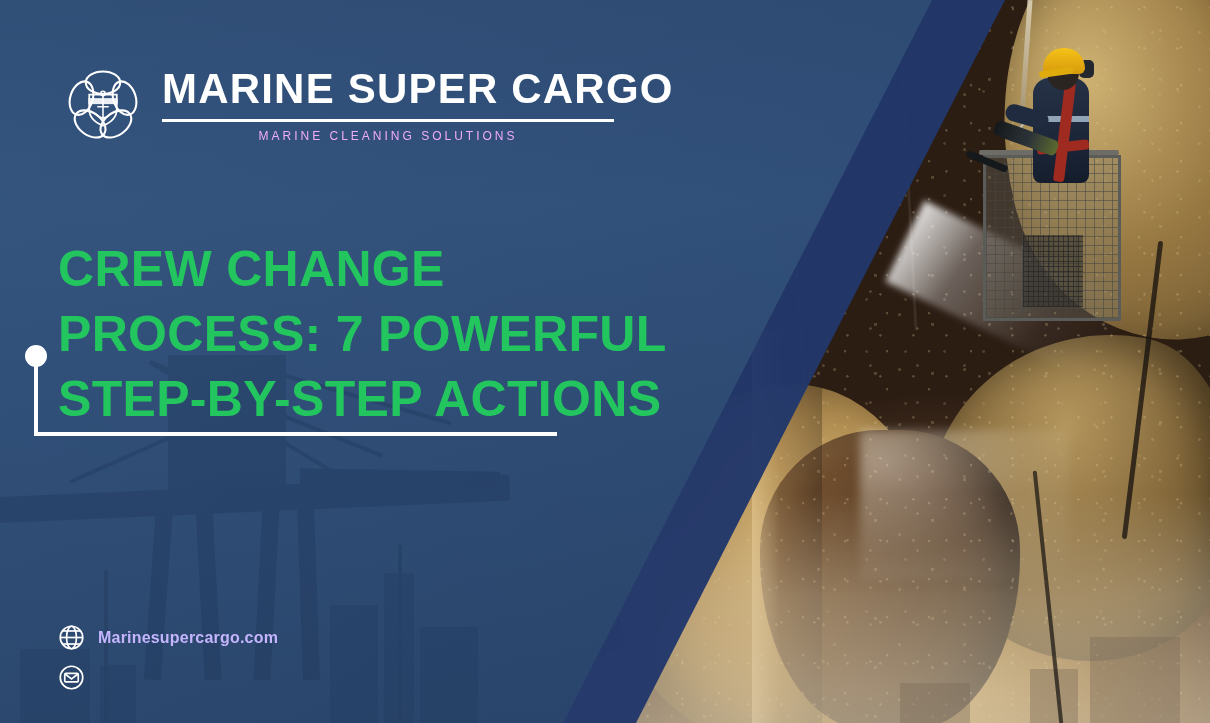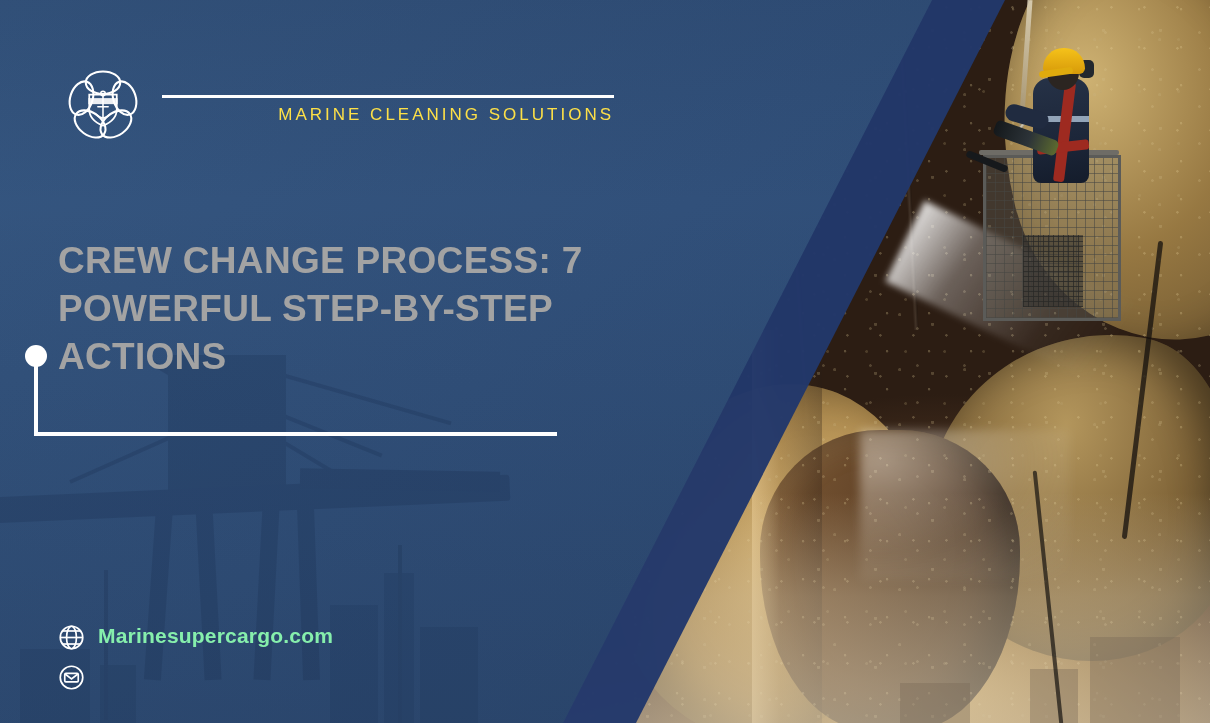--- a/index.html
+++ b/index.html
@@ -320,36 +320,36 @@
     line-height: 1;
     white-space: nowrap;
   }
   .brand-rule {
     height: 3px;
     background: #ffffff;
     margin: 9px 0 7px 0;
     width: 452px;
   }
   .brand-tagline {
-    color: #fde047;
-    font-size: 17px;
+    color: #f0abfc;
+    font-size: 12px;
     letter-spacing: 3.0px;
-    text-align: right;
+    text-align: center;
     white-space: nowrap;
     width: 452px;
   }
 
   
   .headline {
     position: absolute;
     left: 58px;
     top: 237px;
     width: 660px;
-    color: #a3a3a3;
-    font-size: 37px;
+    color: #22c55e;
+    font-size: 50px;
     font-weight: bold;
     line-height: 1.30;
     letter-spacing: 0.3px;
     text-transform: uppercase;
   }
 
   
   .bracket-dot {
     position: absolute; left: 25px; top: 345px;
     width: 22px; height: 22px; border-radius: 50%;
@@ -361,24 +361,24 @@
   }
   .bracket-h {
     position: absolute; left: 34px; top: 432px;
     width: 523px; height: 4px; background: #ffffff;
   }
 
   
   .contacts { position: absolute; left: 58px; top: 624px; }
   .contact-row {
     display: flex;
-    align-items: flex-start;
+    align-items: center;
     margin-bottom: 13px;
-    color: #86efac;
-    font-size: 21px;
+    color: #c4b5fd;
+    font-size: 16px;
     font-weight: bold;
     letter-spacing: 0.2px;
   }
   .contact-row .ico {
     width: 27px; height: 27px;
     flex: 0 0 27px;
     margin-right: 13px;
     display: block;
   }
 </style>
@@ -470,20 +470,21 @@
           <rect x="33" y="42" width="34" height="7" fill="#ffffff" opacity="0.9"></rect>
           <g stroke="#ffffff" stroke-width="1.8" fill="none" stroke-linecap="round">
             <circle cx="50" cy="36.5" r="2.6"></circle>
             <line x1="50" y1="39" x2="50" y2="66"></line>
             <line x1="44" y1="52" x2="56" y2="52"></line>
             <path d="M41 60 Q50 70 59 60"></path>
           </g>
         </g>
       </svg>
       <div class="logo-text">
+        <div class="brand-name">MARINE SUPER CARGO</div>
         <div class="brand-rule"></div>
         <div class="brand-tagline">MARINE CLEANING SOLUTIONS</div>
       </div>
     </div>
 
     <div class="headline">CREW CHANGE PROCESS: 7 POWERFUL STEP-BY-STEP ACTIONS</div>
 
     <div class="bracket-dot"></div>
     <div class="bracket-v"></div>
     <div class="bracket-h"></div>

